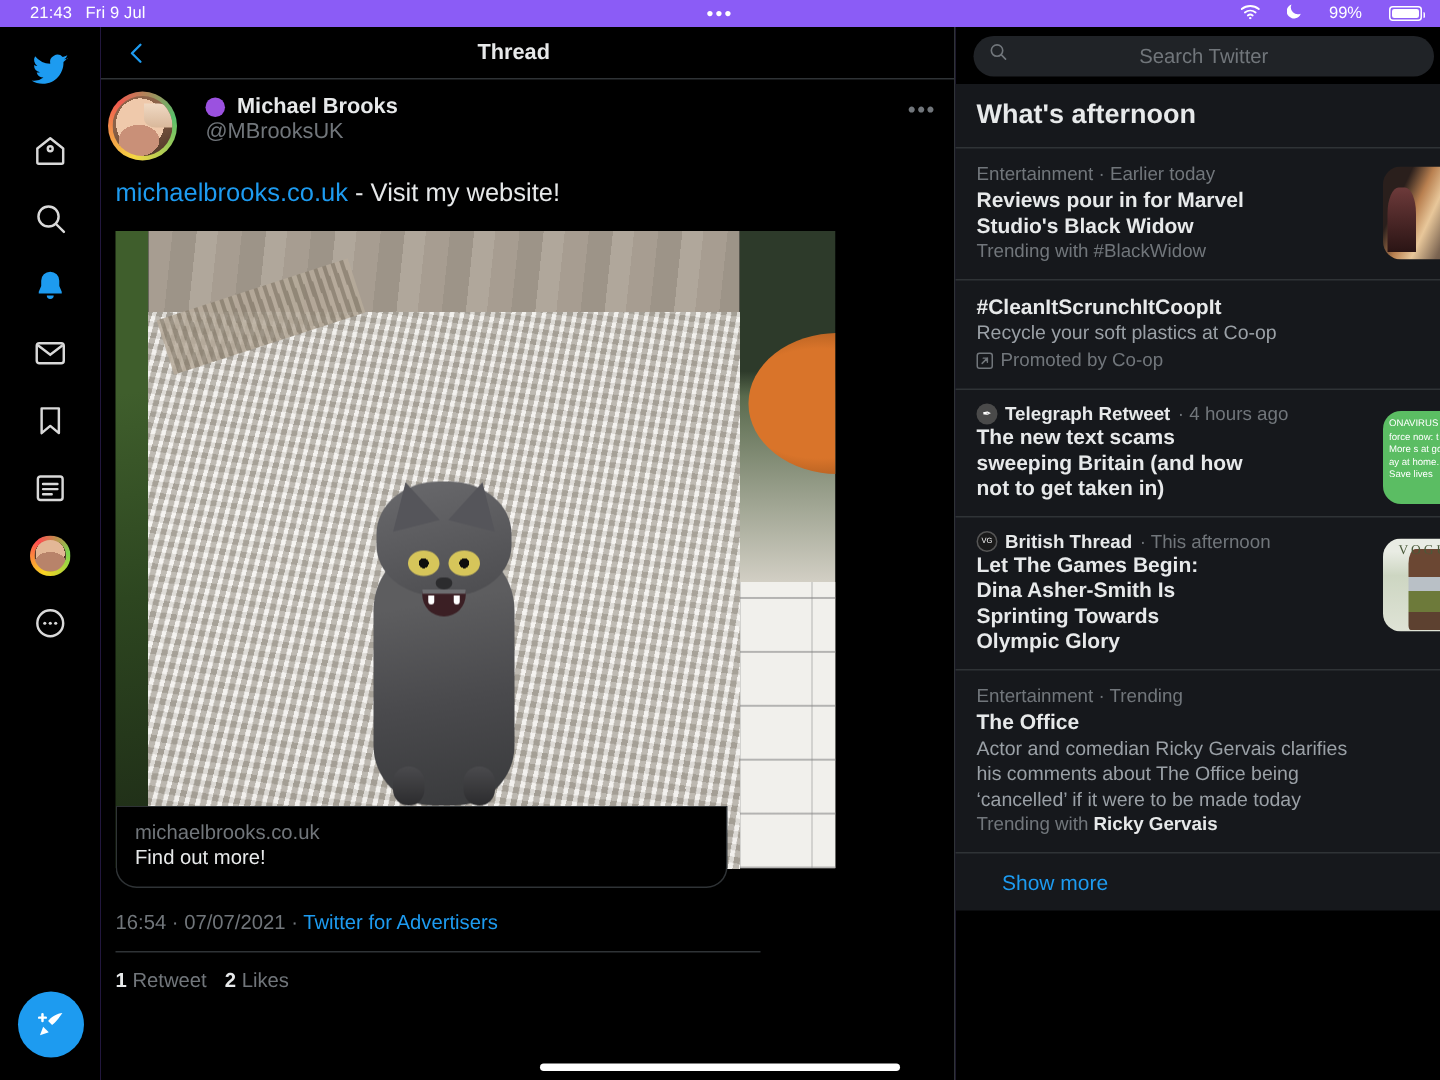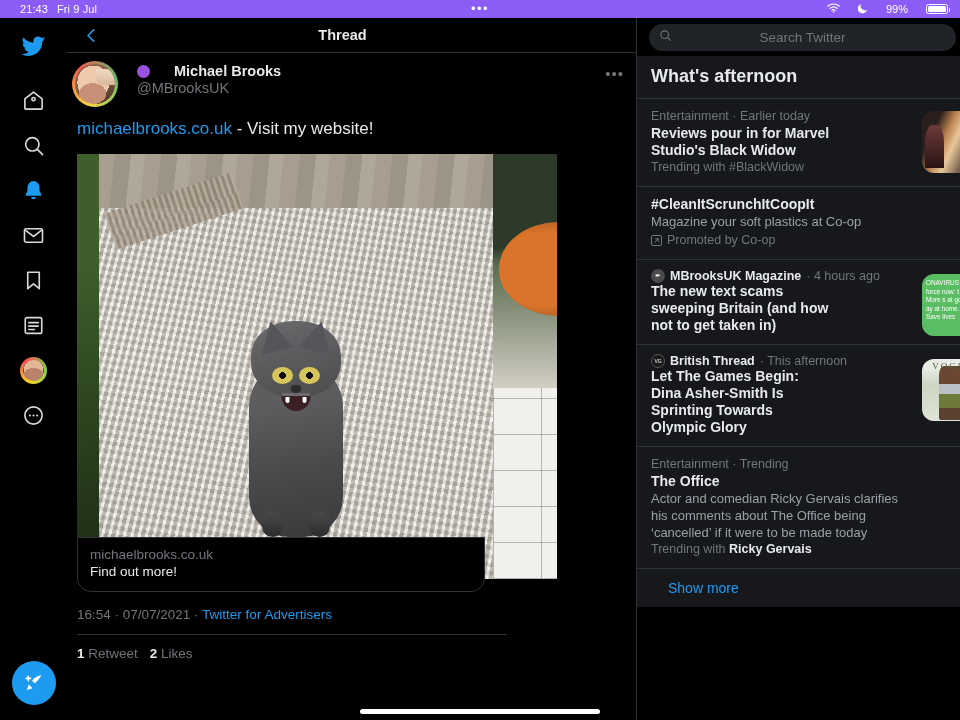--- a/index.html
+++ b/index.html
@@ -95,21 +95,21 @@
     background:
       radial-gradient(ellipse 34% 26% at 44% 74%, #c99078 0 100%, rgba(0,0,0,0) 100%),
       radial-gradient(ellipse 40% 42% at 46% 46%, #efc9ab 0 100%, rgba(0,0,0,0) 100%),
       linear-gradient(155deg, #8c6248 0 38%, #4a3326 100%);
     position: relative; overflow: hidden;
   }
   .tweet-avatar .face::before {
     content:""; position:absolute; left:52%; top:12%; width:48%; height:40%;
     background: linear-gradient(180deg, #f0d9c3, #d9b89b); border-radius: 0 50% 0 40%;
   }
-  .name-row { display: flex; align-items: center; gap: 24px; }
+  .name-row { display: flex; align-items: center; gap: 8px; }
   .badge-dot { width: 13px; height: 13px; border-radius: 50%; background: #9b51e0; flex: none; }
   .display-name { color: #e7e9ea; font-size: 14.5px; font-weight: bold; }
   .handle { color: #71767b; font-size: 14.5px; margin-top: 1px; }
   .more-dots {
     position: absolute; right: 12px; top: 12px; color: #71767b;
     font-size: 15px; letter-spacing: 1px; cursor: pointer;
   }
   .tweet-text {
     margin: 22px 0 0 -60px; color: #e7e9ea; font-size: 17px; line-height: 22px;
   }
@@ -498,35 +498,35 @@
         <div class="t-cat">Entertainment · Earlier today</div>
         <div class="t-title">Reviews pour in for Marvel Studio's Black Widow</div>
         <div class="t-sub"><span>Trending with </span><span>#BlackWidow</span></div>
         <div class="t-thumb">
             <div class="thumb-bw"></div>
           </div>
       </div>
 
       <div class="trend">
         <div class="t-title">#CleanItScrunchItCoopIt</div>
-        <div class="t-desc">Magazine your soft plastics at Co-op</div>
+        <div class="t-desc">Recycle your soft plastics at Co-op</div>
         <div class="src-line" style="margin-top:2px">
           <span class="promo-ico">
             <svg width="7" height="7" viewBox="0 0 10 10" fill="none" stroke="#71767b" stroke-width="1.4" stroke-linecap="round">
               <path d="M2.5 7.5 7.5 2.5M3.6 2.5h3.9v3.9"></path>
             </svg>
           </span>
           <span class="t-cat">Promoted by Co-op</span>
         </div>
       </div>
 
       <div class="trend">
         <div class="src-line">
           <span class="src-ico" style="background:#4a4a4a">✒</span>
-          <span class="src-name">MBrooksUK Magazine</span>
+          <span class="src-name">Telegraph Retweet</span>
           <span class="src-time">· 4 hours ago</span>
         </div>
         <div class="t-title" style="max-width:178px">The new text scams sweeping Britain (and how not to get taken in)</div>
         <div class="t-thumb" style="top:14px">
           <div class="thumb-sms">
               <div class="txt">ONAVIRUS es in force now: t home. More s at gov.uk/ ay at home. S. Save lives</div>
             </div>
         </div>
       </div>
 

